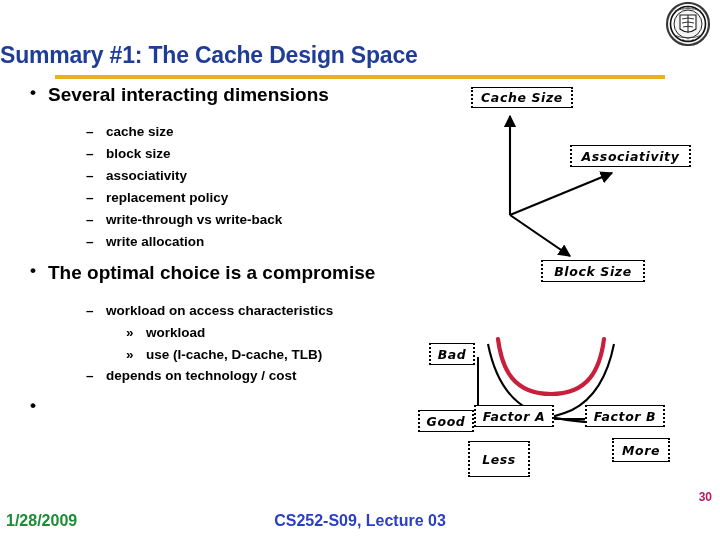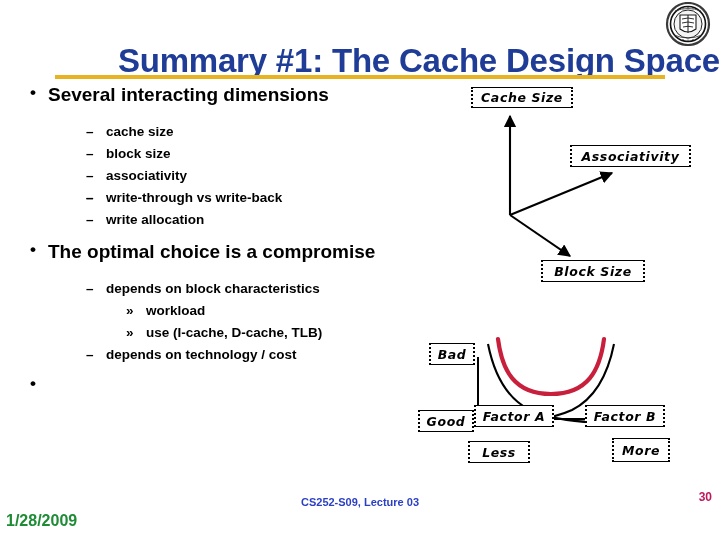--- a/index.html
+++ b/index.html
@@ -24,22 +24,22 @@
     width: 50px;
     height: 44px;
   }
 
   
   #title {
     position: absolute;
     left: 0px;
     top: 42px;
     width: 720px;
-    text-align: right;
-    font-size: 33px;
+    text-align: left;
+    font-size: 23px;
     font-weight: bold;
     color: #1F3C96;
     letter-spacing: -0.2px;
     white-space: nowrap;
   }
   #title-rule {
     position: absolute;
     left: 55px;
     top: 75px;
     width: 610px;
@@ -139,21 +139,21 @@
     width: 250px;
     height: 210px;
     z-index: 2;
   }
 
   
   #box-bad     { left: 429px; top: 343px; width: 46px;  height: 22px; }
   #box-good    { left: 418px; top: 410px; width: 56px;  height: 22px; font-style: italic; }
   #box-factora { left: 474px; top: 405px; width: 80px;  height: 22px; }
   #box-factorb { left: 585px; top: 405px; width: 80px;  height: 22px; }
-  #box-less    { left: 468px; top: 441px; width: 62px;  height: 22px; }
+  #box-less    { left: 468px; top: 441px; width: 62px;  height: 36px; }
   #box-more    { left: 612px; top: 438px; width: 58px;  height: 24px; }
 
   #chart-svg {
     position: absolute;
     left: 410px;
     top: 330px;
     width: 290px;
     height: 145px;
     z-index: 1;
   }
@@ -164,24 +164,24 @@
     left: 6px;
     top: 512px;
     font-size: 16px;
     font-weight: bold;
     color: #1E8B35;
     white-space: nowrap;
   }
   #footer-center {
     position: absolute;
     left: 0;
-    top: 496px;
+    top: 512px;
     width: 720px;
     text-align: center;
-    font-size: 11px;
+    font-size: 16px;
     font-weight: bold;
     color: #2A3FC4;
     white-space: nowrap;
   }
   #footer-page {
     position: absolute;
     right: 8px;
     top: 490px;
     font-size: 12px;
     font-weight: bold;
@@ -239,20 +239,21 @@
   <div class="lvl2">
     <span class="bullet">–</span>
     <span>block size</span>
   </div>
   <div class="lvl2">
     <span class="bullet">–</span>
     <span>associativity</span>
   </div>
   <div class="lvl2">
     <span class="bullet">–</span>
+    <span>replacement policy</span>
   </div>
   <div class="lvl2">
     <span class="bullet">–</span>
     <span>write-through vs write-back</span>
   </div>
   <div class="lvl2">
     <span class="bullet">–</span>
     <span>write allocation</span>
   </div>
 
@@ -260,21 +261,21 @@
 
   <div class="lvl1">
     <span class="bullet">•</span>
     <span>The optimal choice is a compromise</span>
   </div>
 
   <div class="gap-a"></div>
 
   <div class="lvl2">
     <span class="bullet">–</span>
-    <span>depends on block characteristics</span>
+    <span>workload on access characteristics</span>
   </div>
   <div class="lvl3">
     <span class="bullet">»</span>
     <span>workload</span>
   </div>
   <div class="lvl3">
     <span class="bullet">»</span>
     <span>use (I-cache, D-cache, TLB)</span>
   </div>
   <div class="lvl2">

